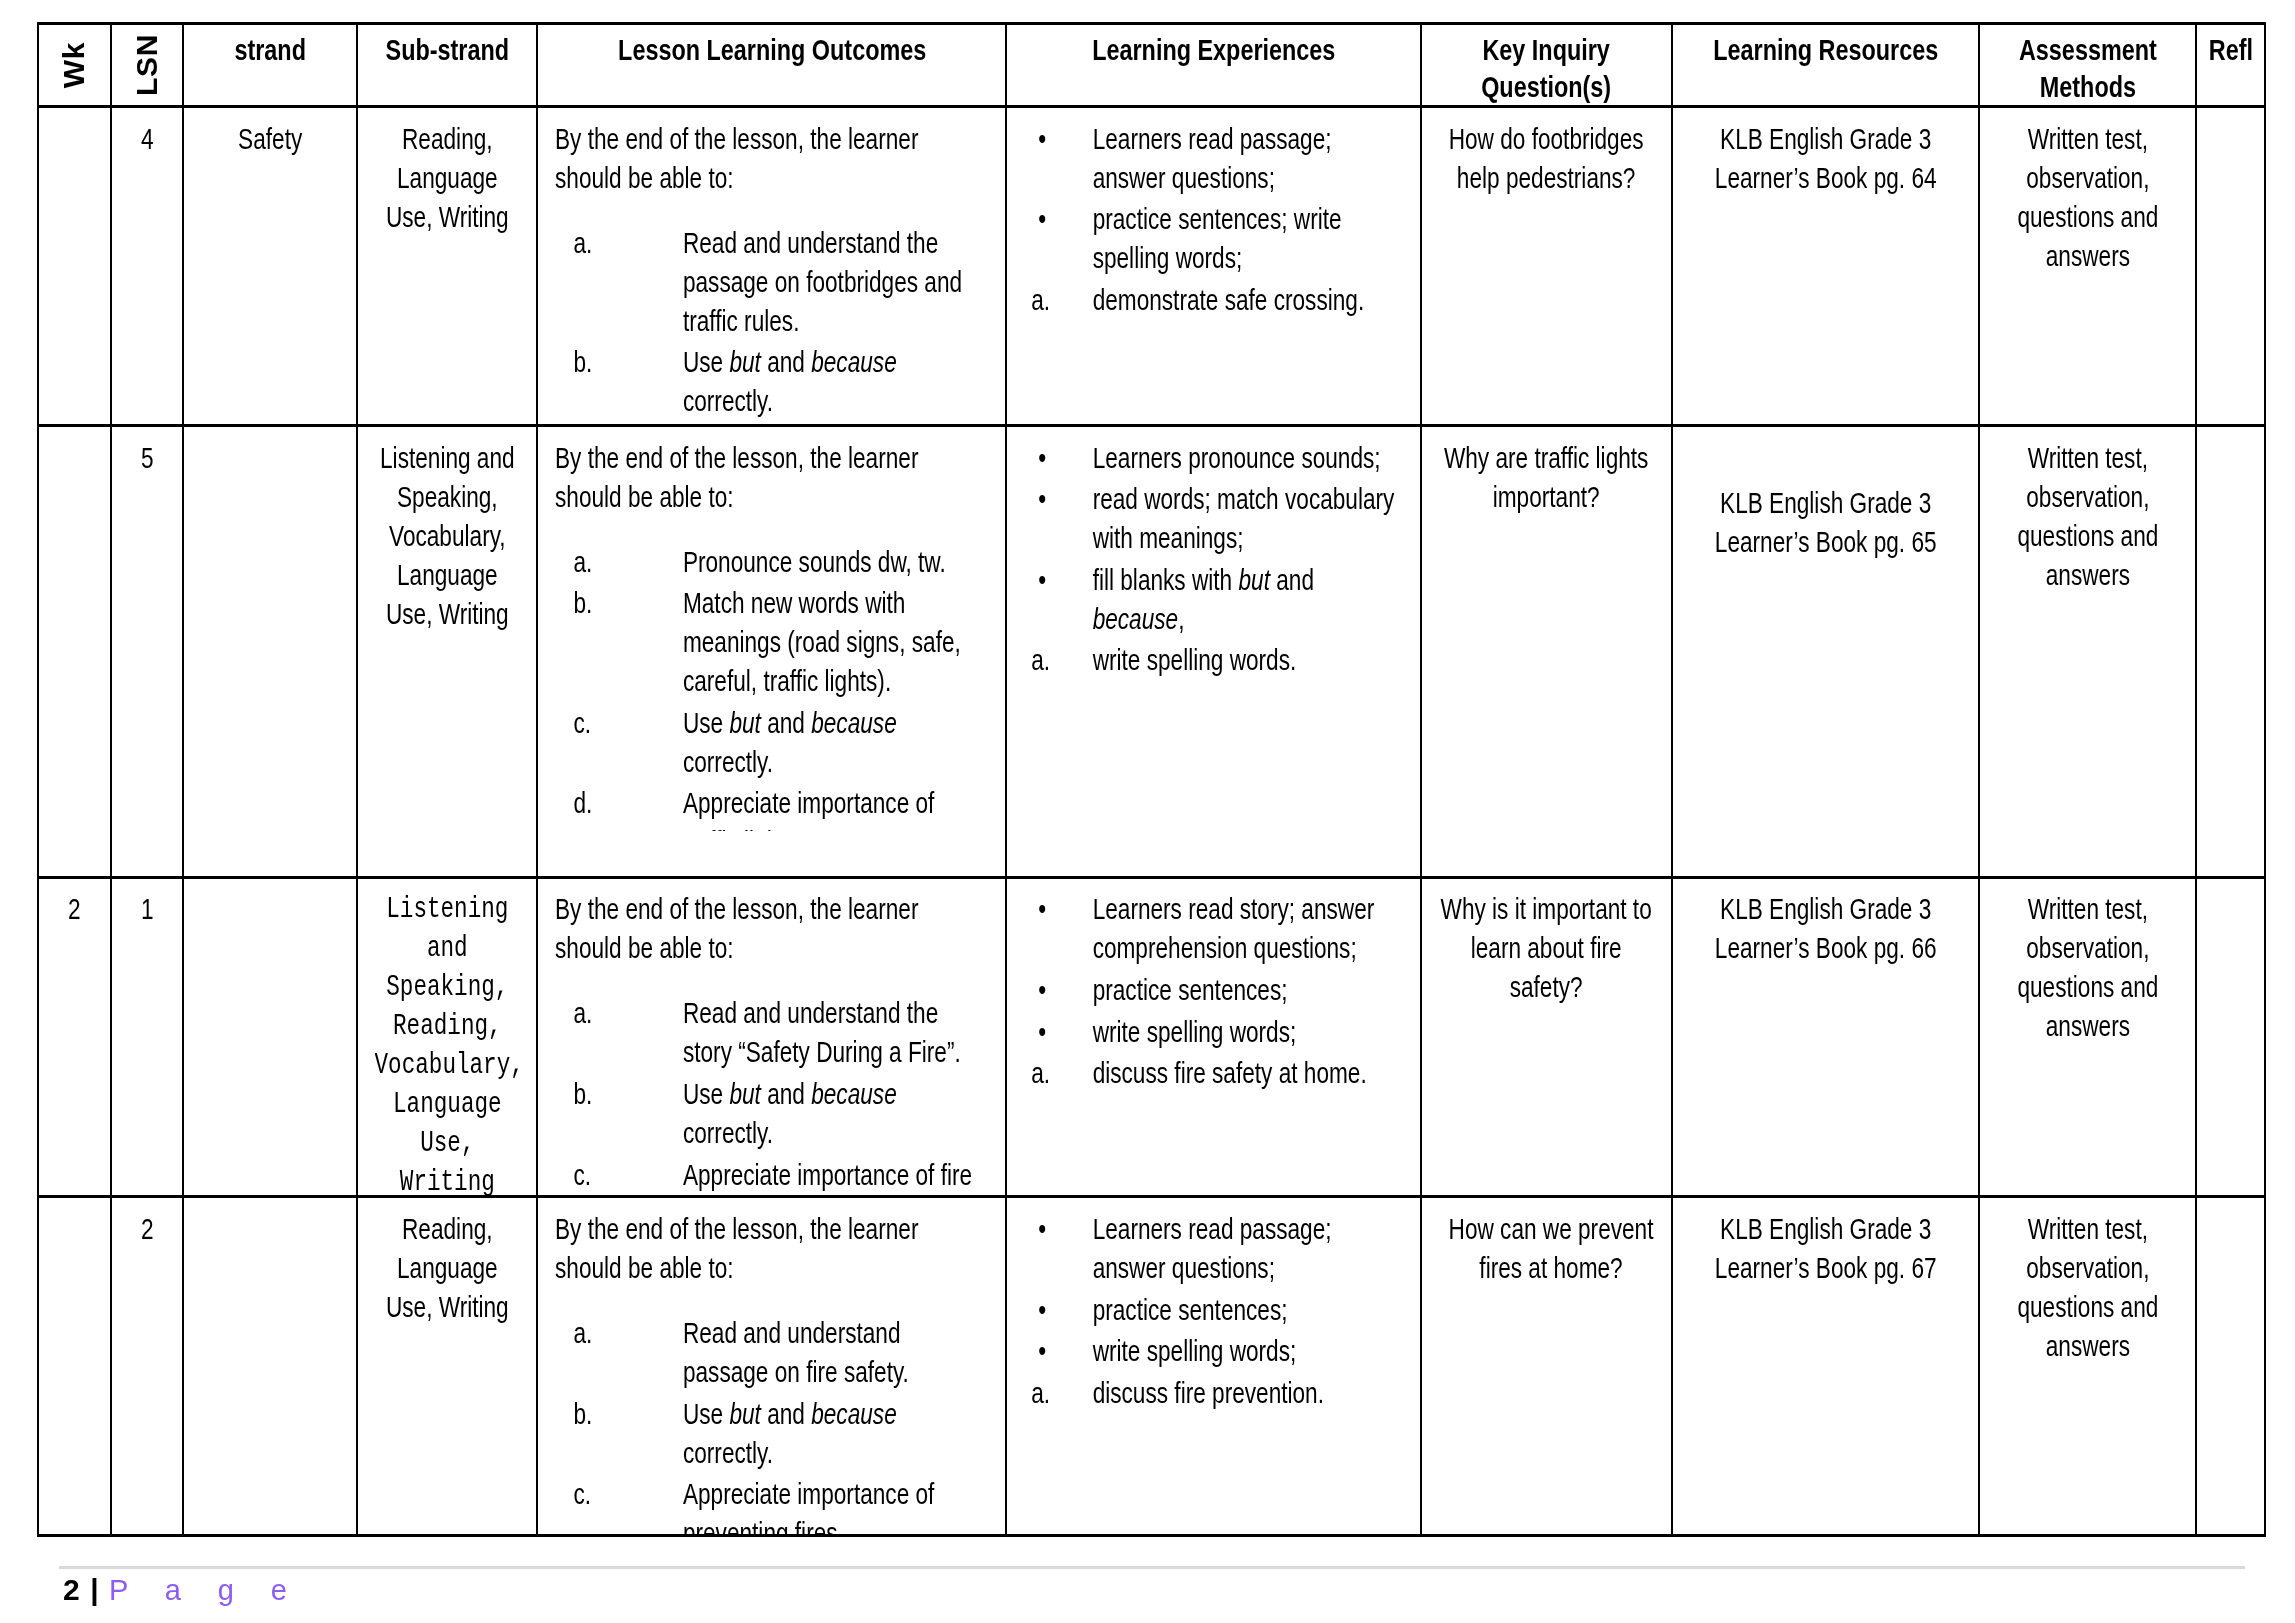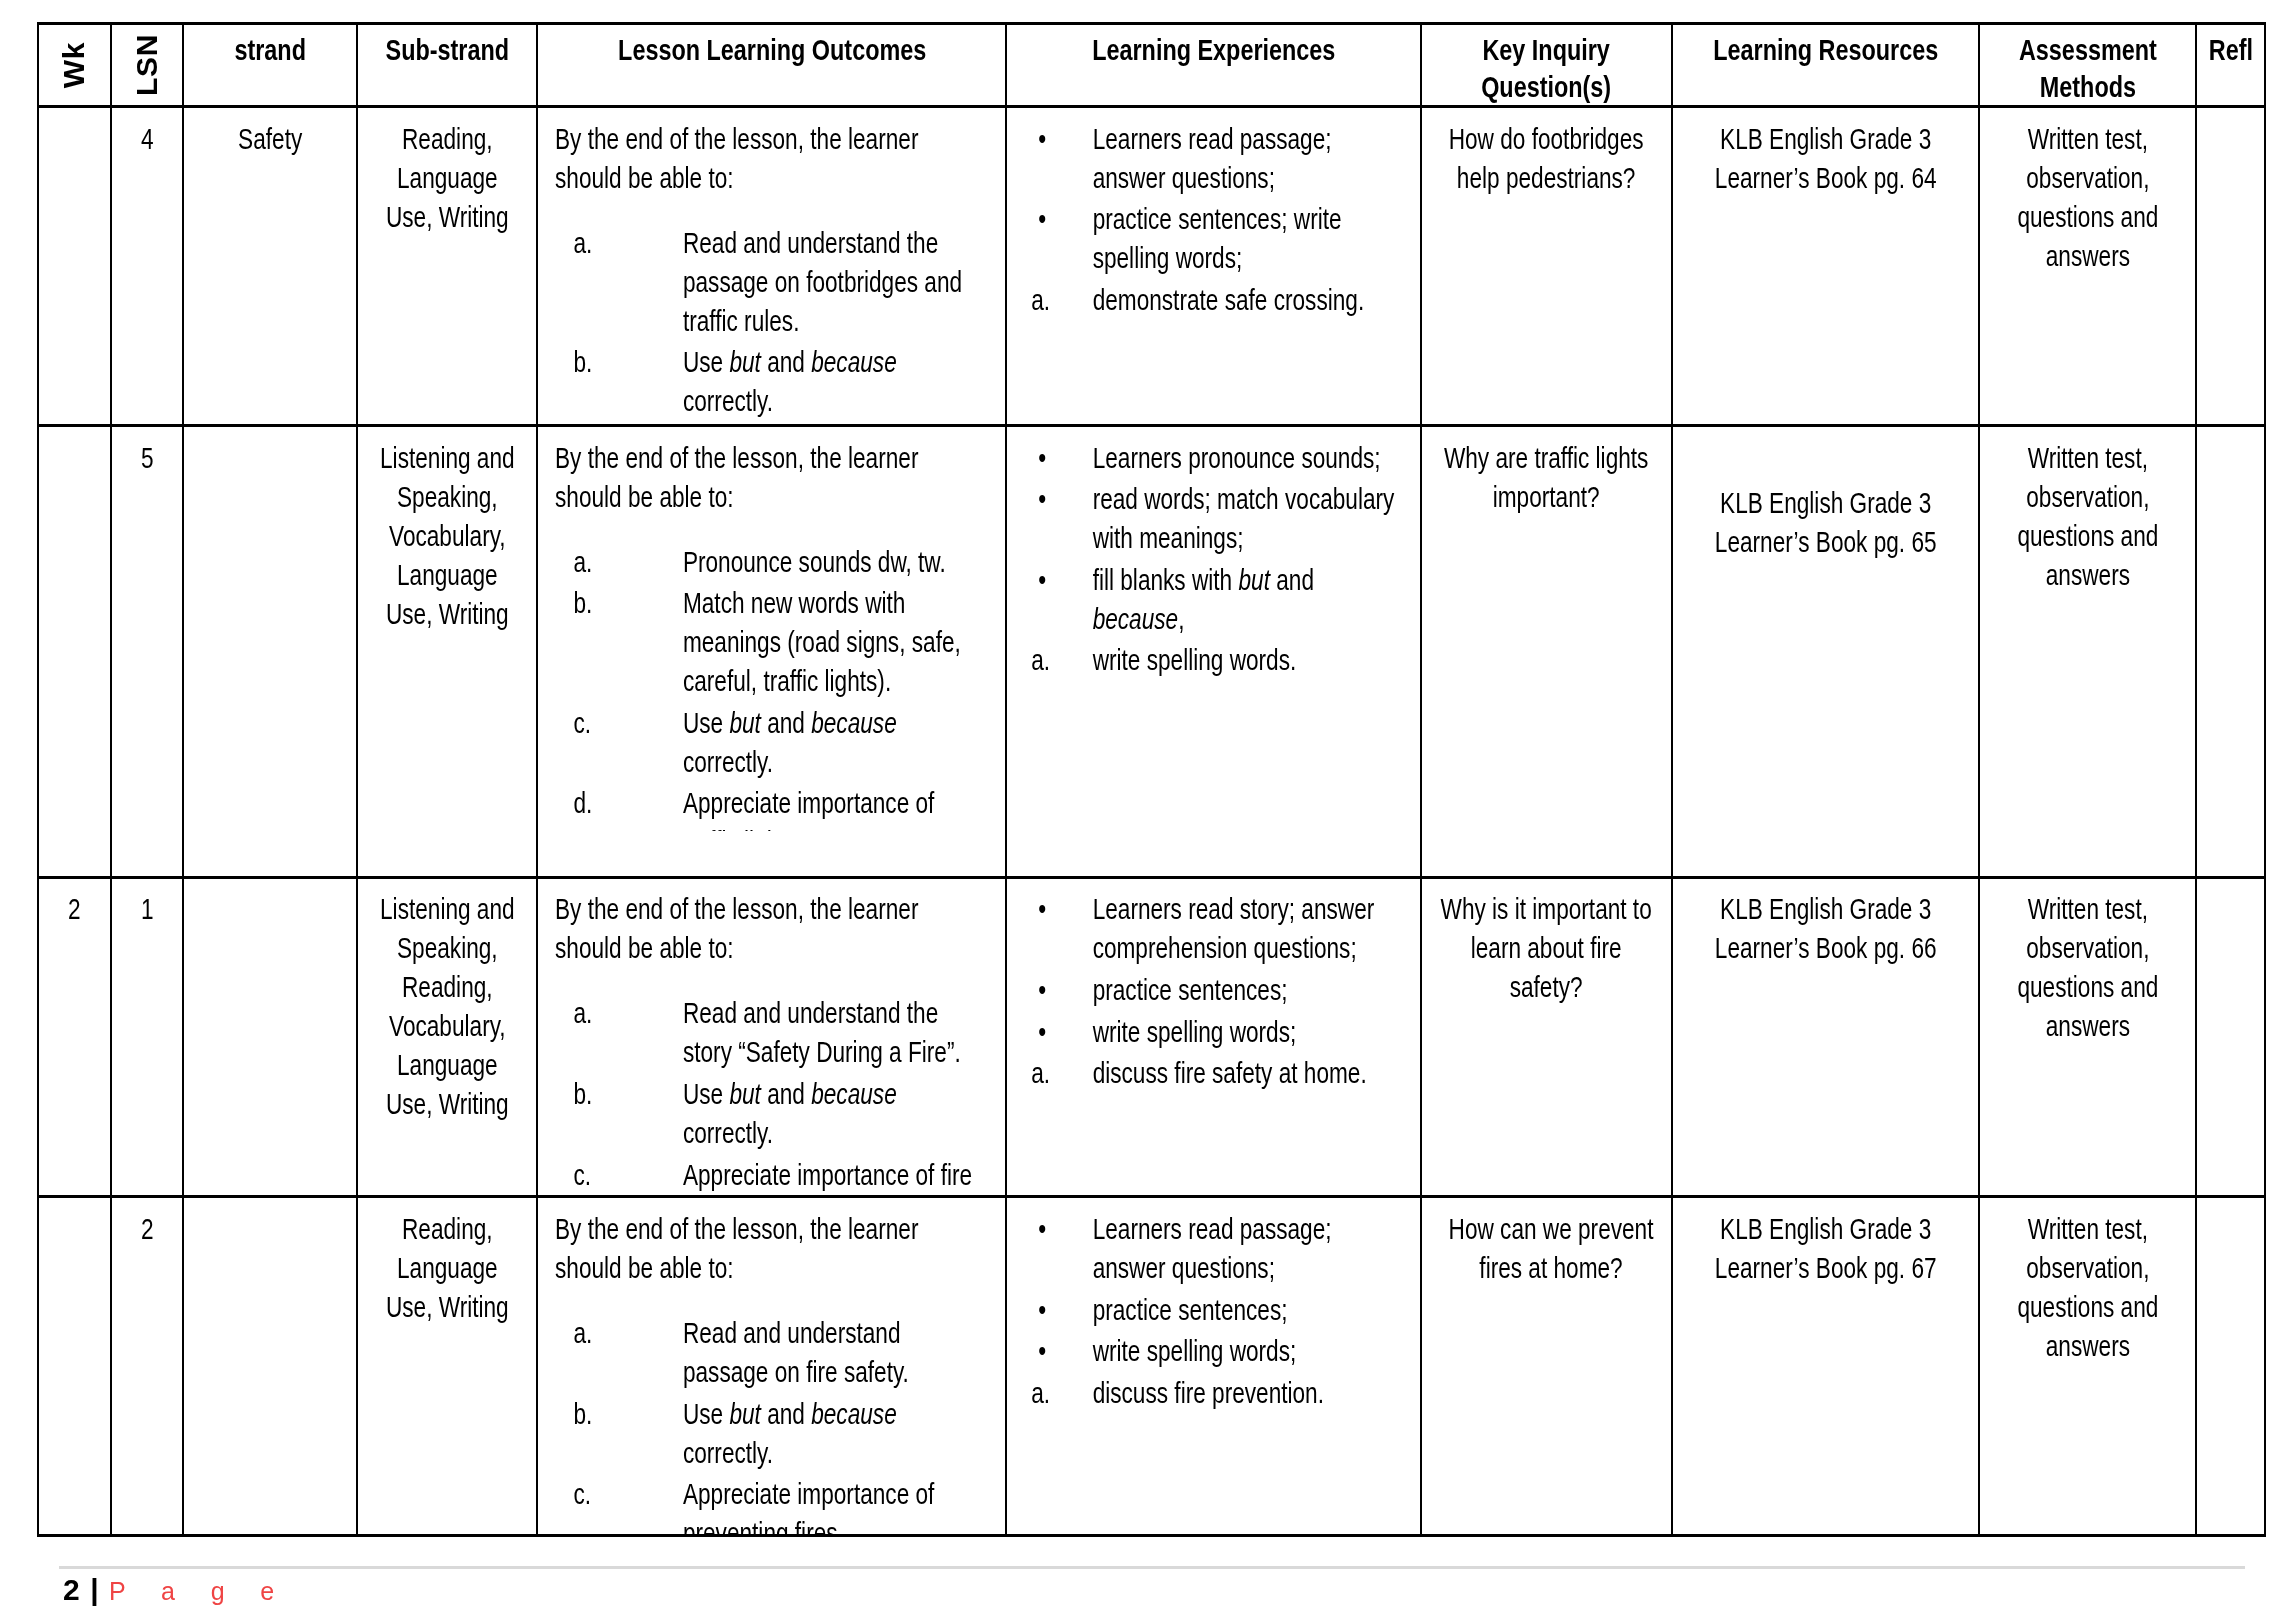--- a/index.html
+++ b/index.html
@@ -75,21 +75,21 @@
     background: #d9d9d9;
   }
   .footer-text {
     position: absolute;
     left: 63px; top: 1573px;
     font-size: 30px;
     white-space: nowrap;
   }
   .pnum { font-weight: 700; color: #000; }
   .psep { font-weight: 700; color: #000; margin: 0 10.5px; }
-  .plabel { color: #ef4444; font-size: 25px; letter-spacing: 14.4px; }
+  .plabel { color: #8b5cf6; font-size: 29px; letter-spacing: 14.4px; }
 </style>
 </head>
 <body>
 
 <div class="page">
   <table class="scheme">
     <colgroup id="cols">
         <col style="width: 3.26%;">
         <col style="width: 3.26%;">
         <col style="width: 7.81%;">
@@ -263,21 +263,21 @@
             <div class="cellbox" style="height: 305px;">
               <div class="cwc num">1</div>
             </div>
           </td>
           <td>
             <div class="cellbox" style="height: 305px;">
               <div class="cwc"></div>
             </div>
           </td>
           <td>
-            <div class="cellbox" style="height: 305px;">
+            <div class="cellbox" style="height: 305px; font-family: Liberation Mono, monospace;">
               <div class="cwc">Listening and Speaking, Reading, Vocabulary, Language Use, Writing</div>
             </div>
           </td>
           <td>
             <div class="cellbox" style="height: 305px;">
               <div class="cw">
                 <p class="intro">By the end of the lesson, the learner should be able to:</p>
                 <div class="gap"></div>
                 <div class="li"><span class="mk">a.</span><span>Read and understand the story “Safety During a Fire”.</span></div>
                 <div class="li"><span class="mk">b.</span><span>Use <i>but</i> and <i>because</i> correctly.</span></div>

